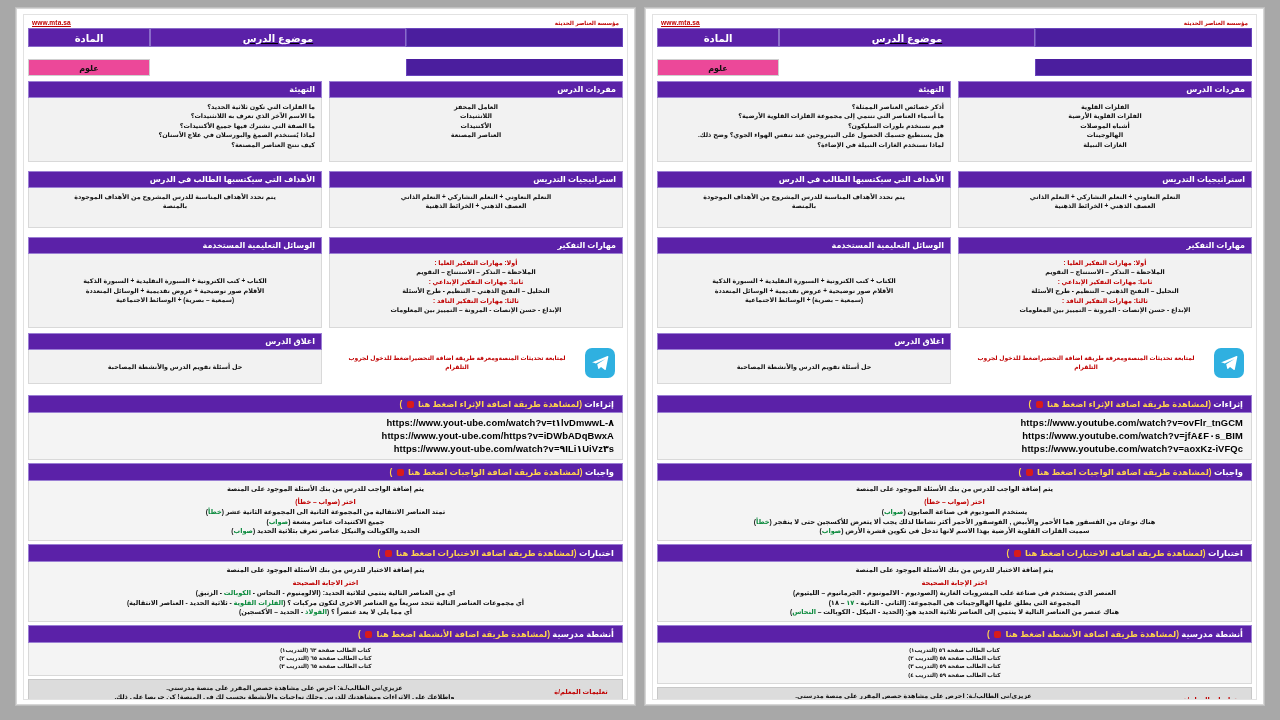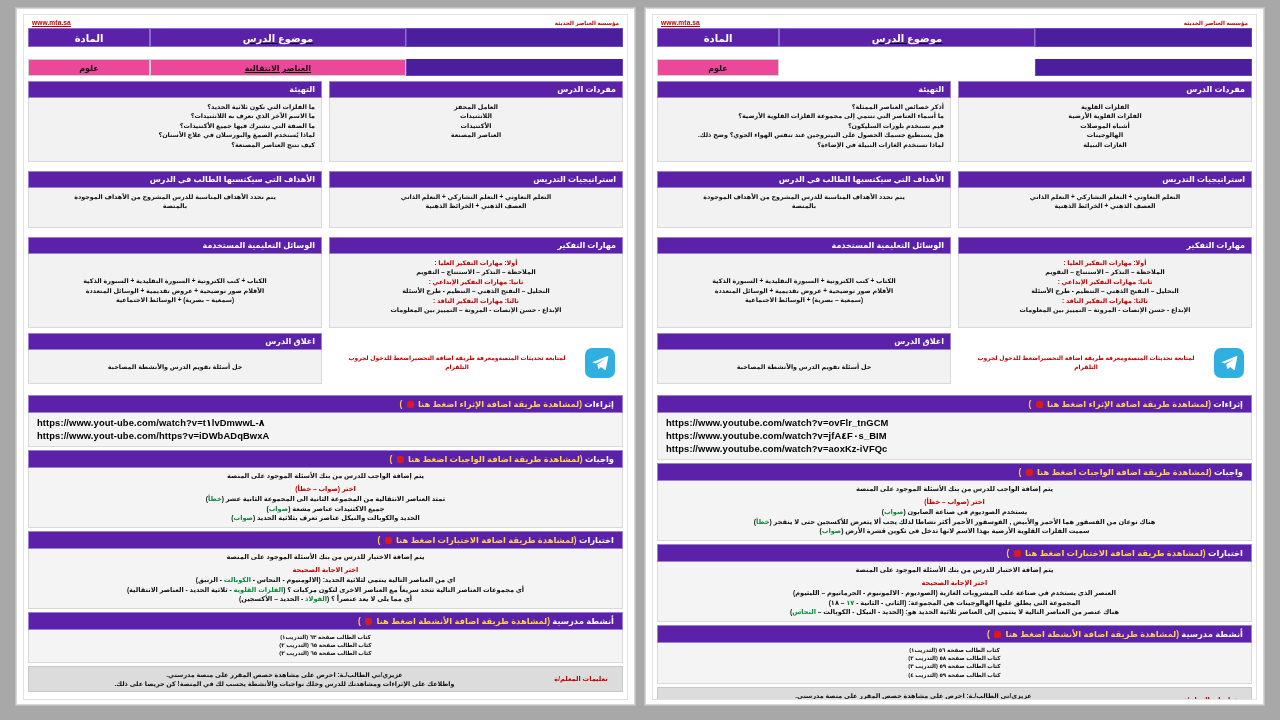--- a/index.html
+++ b/index.html
@@ -194,21 +194,21 @@
     padding:3px 8px 4px 8px;
     box-sizing:border-box;
     font-size:6.6px;
     line-height:9.6px;
     color:#111;
     font-weight:bold;
     text-align:center;
   }
   .sec-body .urls{
     direction:ltr;
-    text-align:left;
+    text-align:right;
     font-size:9.4px;
     line-height:13px;
     font-weight:bold;
     color:#000;
     letter-spacing:.1px;
   }
   .sec-body .urls span{display:block;}
   .sec-body .q{display:block;text-align:center;}
   .sec-body .lead{display:block;text-align:center;margin-bottom:2px;}
   .sec-body .label{display:block;text-align:center;margin:3px 0 1px 0;}
@@ -256,21 +256,20 @@
         <span class="site">www.mta.sa</span>
       </div>
 
       <div class="hdr-table">
         <div class="hdr-col logo">
           <div class="hdr-cell">&nbsp;</div>
           <div class="hdr-val">&nbsp;</div>
         </div>
         <div class="hdr-col topic">
           <div class="hdr-cell">موضوع الدرس</div>
-          <div class="hdr-val">العناصر الانتقالية</div>
         </div>
         <div class="hdr-col subject">
           <div class="hdr-cell">المادة</div>
           <div class="hdr-val">علوم</div>
         </div>
       </div>
 
       <div class="grid2">
         <div class="col">
           <div class="box">
@@ -357,20 +356,21 @@
           </div>
         </div>
       </div>
 
       <div class="section">
         <div class="sec-title">إثراءات <span class="paren">(لمشاهدة طريقة اضافة الإثراء اضغط هنا <span class="dot"></span> )</span></div>
         <div class="sec-body">
           <div class="urls">
               <span>https://www.yout-ube.com/watch?v=t١lvDmwwL-٨</span>
               <span>https://www.yout-ube.com/https?v=iDWbADqBwxA</span>
+              <span>https://www.yout-ube.com/watch?v=٩ILi١UiVz٣s</span>
             </div>
         </div>
       </div>
 
       <div class="section">
         <div class="sec-title">واجبات <span class="paren">(لمشاهدة طريقة اضافة الواجبات اضغط هنا <span class="dot"></span> )</span></div>
         <div class="sec-body">
             <span class="lead">يتم إضافة الواجب للدرس من بنك الأسئلة الموجود على المنصة</span>
             <span class="label red">اختر (صواب – خطأ)</span>
             <span class="q">تمتد العناصر الانتقالية من المجموعة الثانية الى المجموعة الثانية عشر (<span class="green">خطأ</span>)</span>

